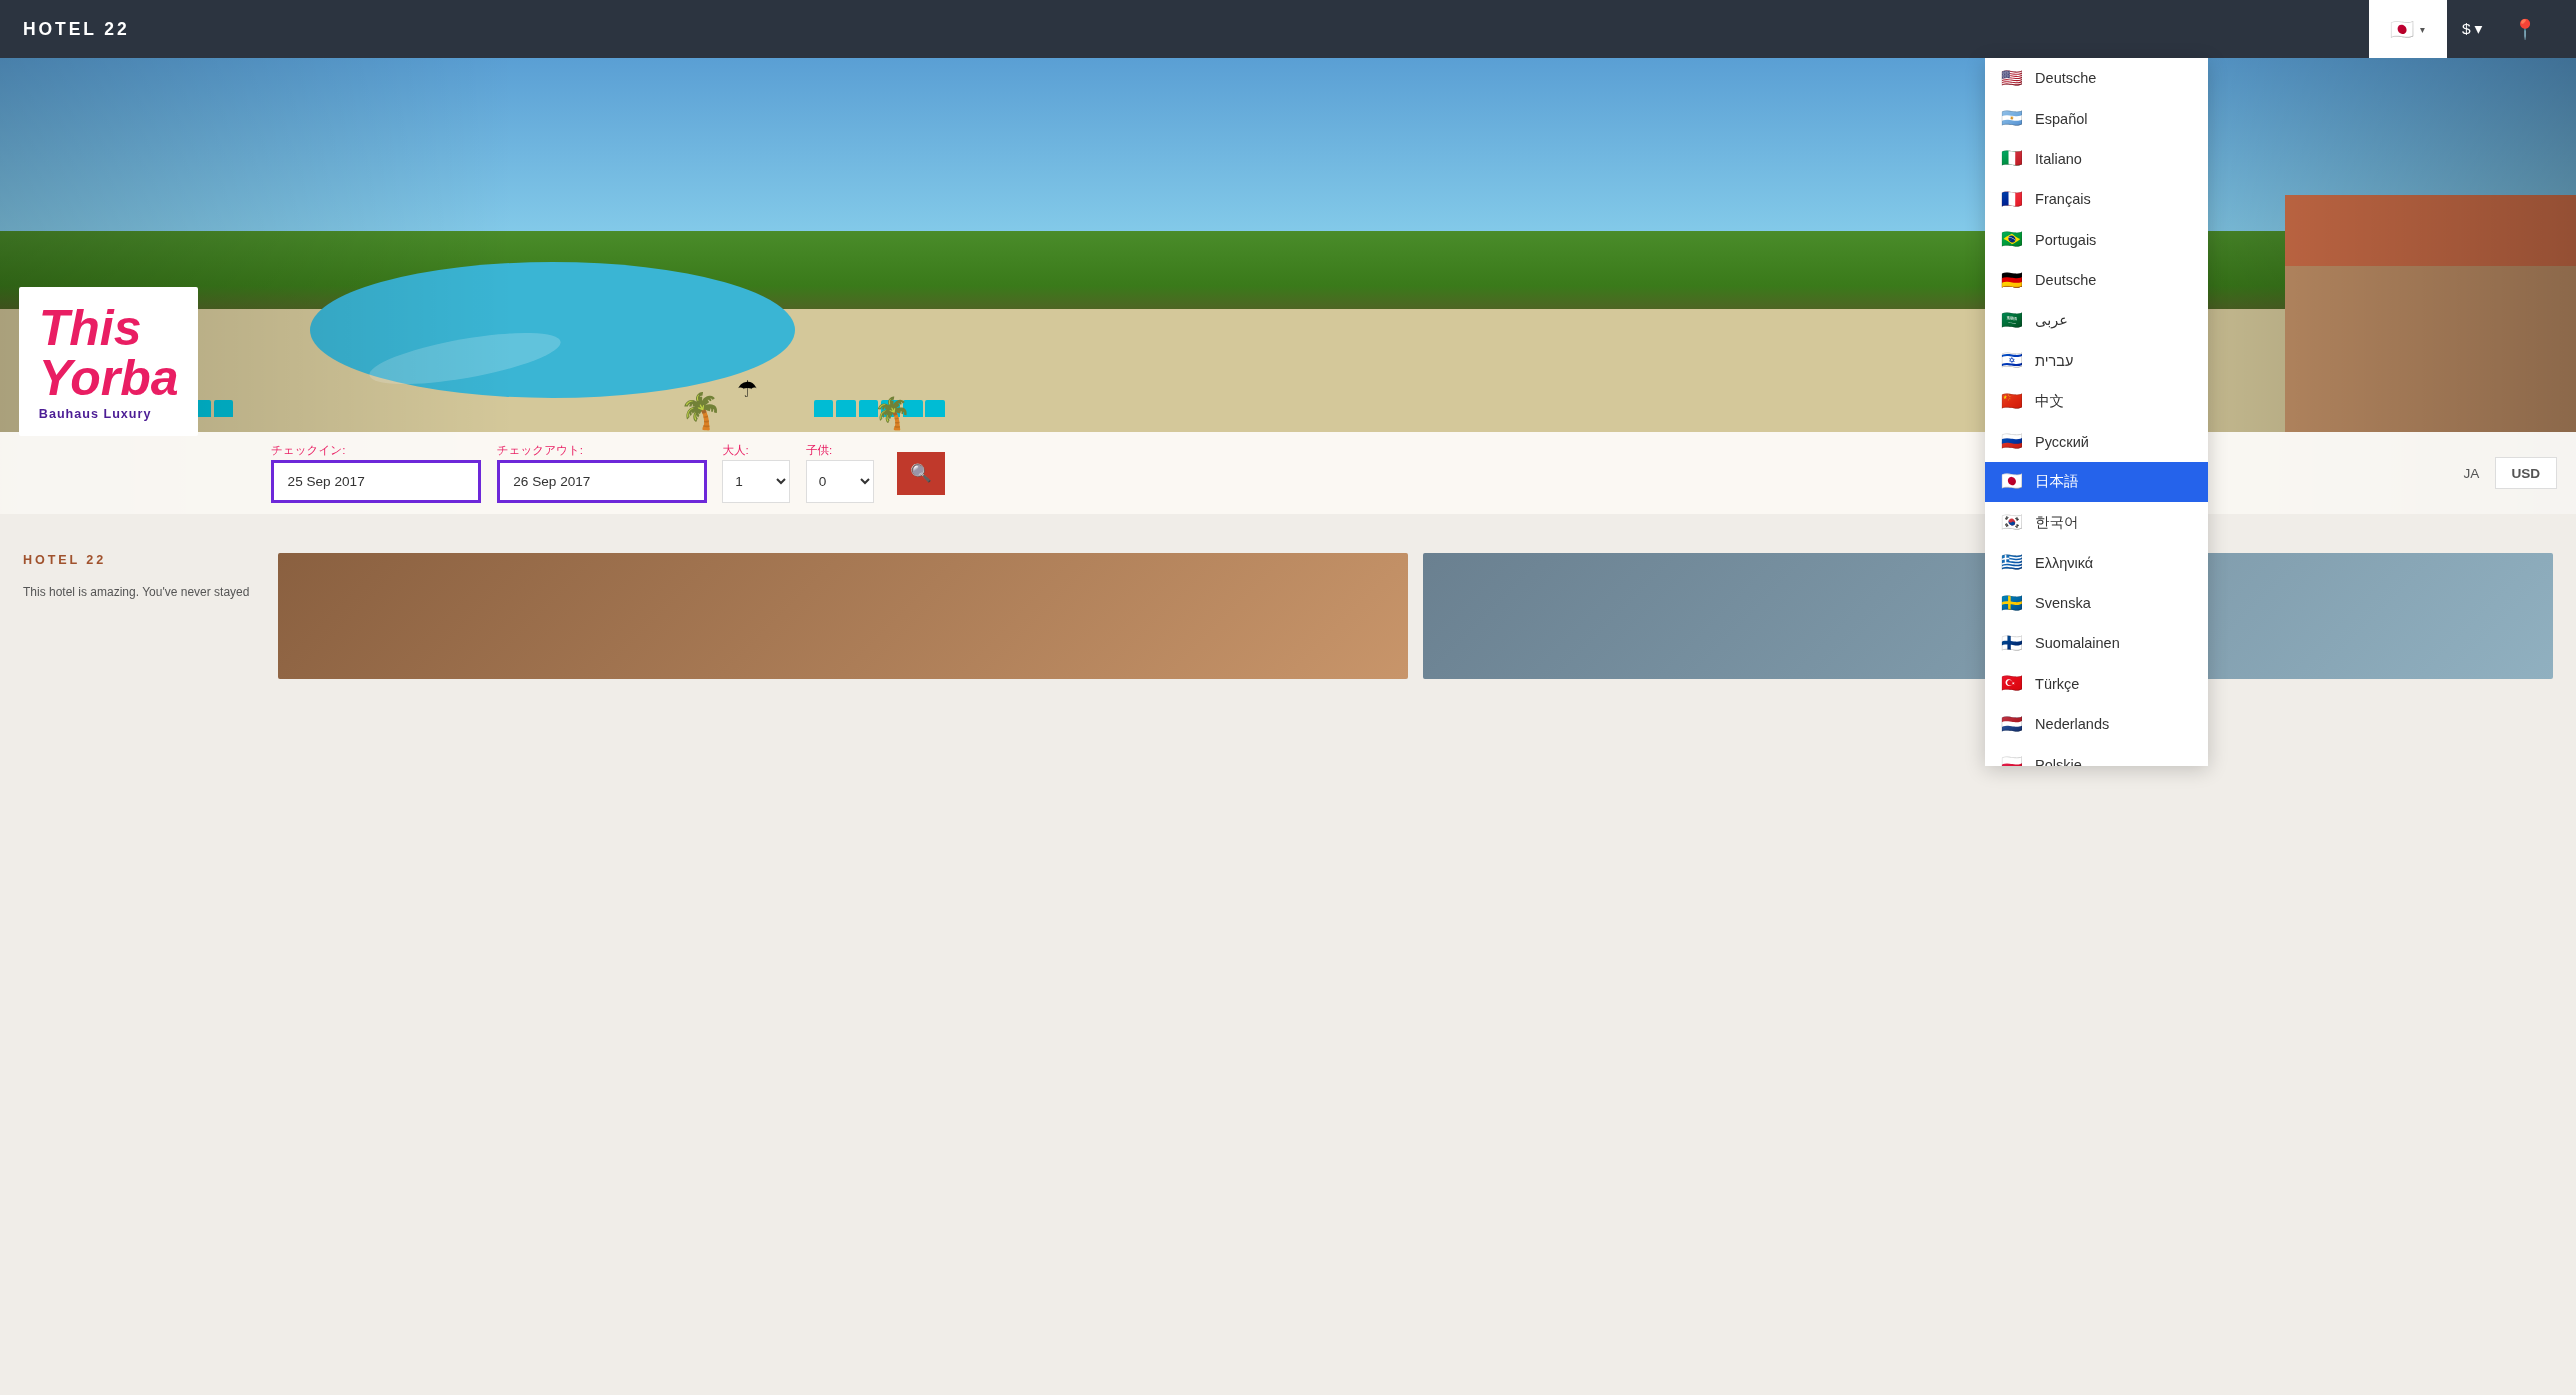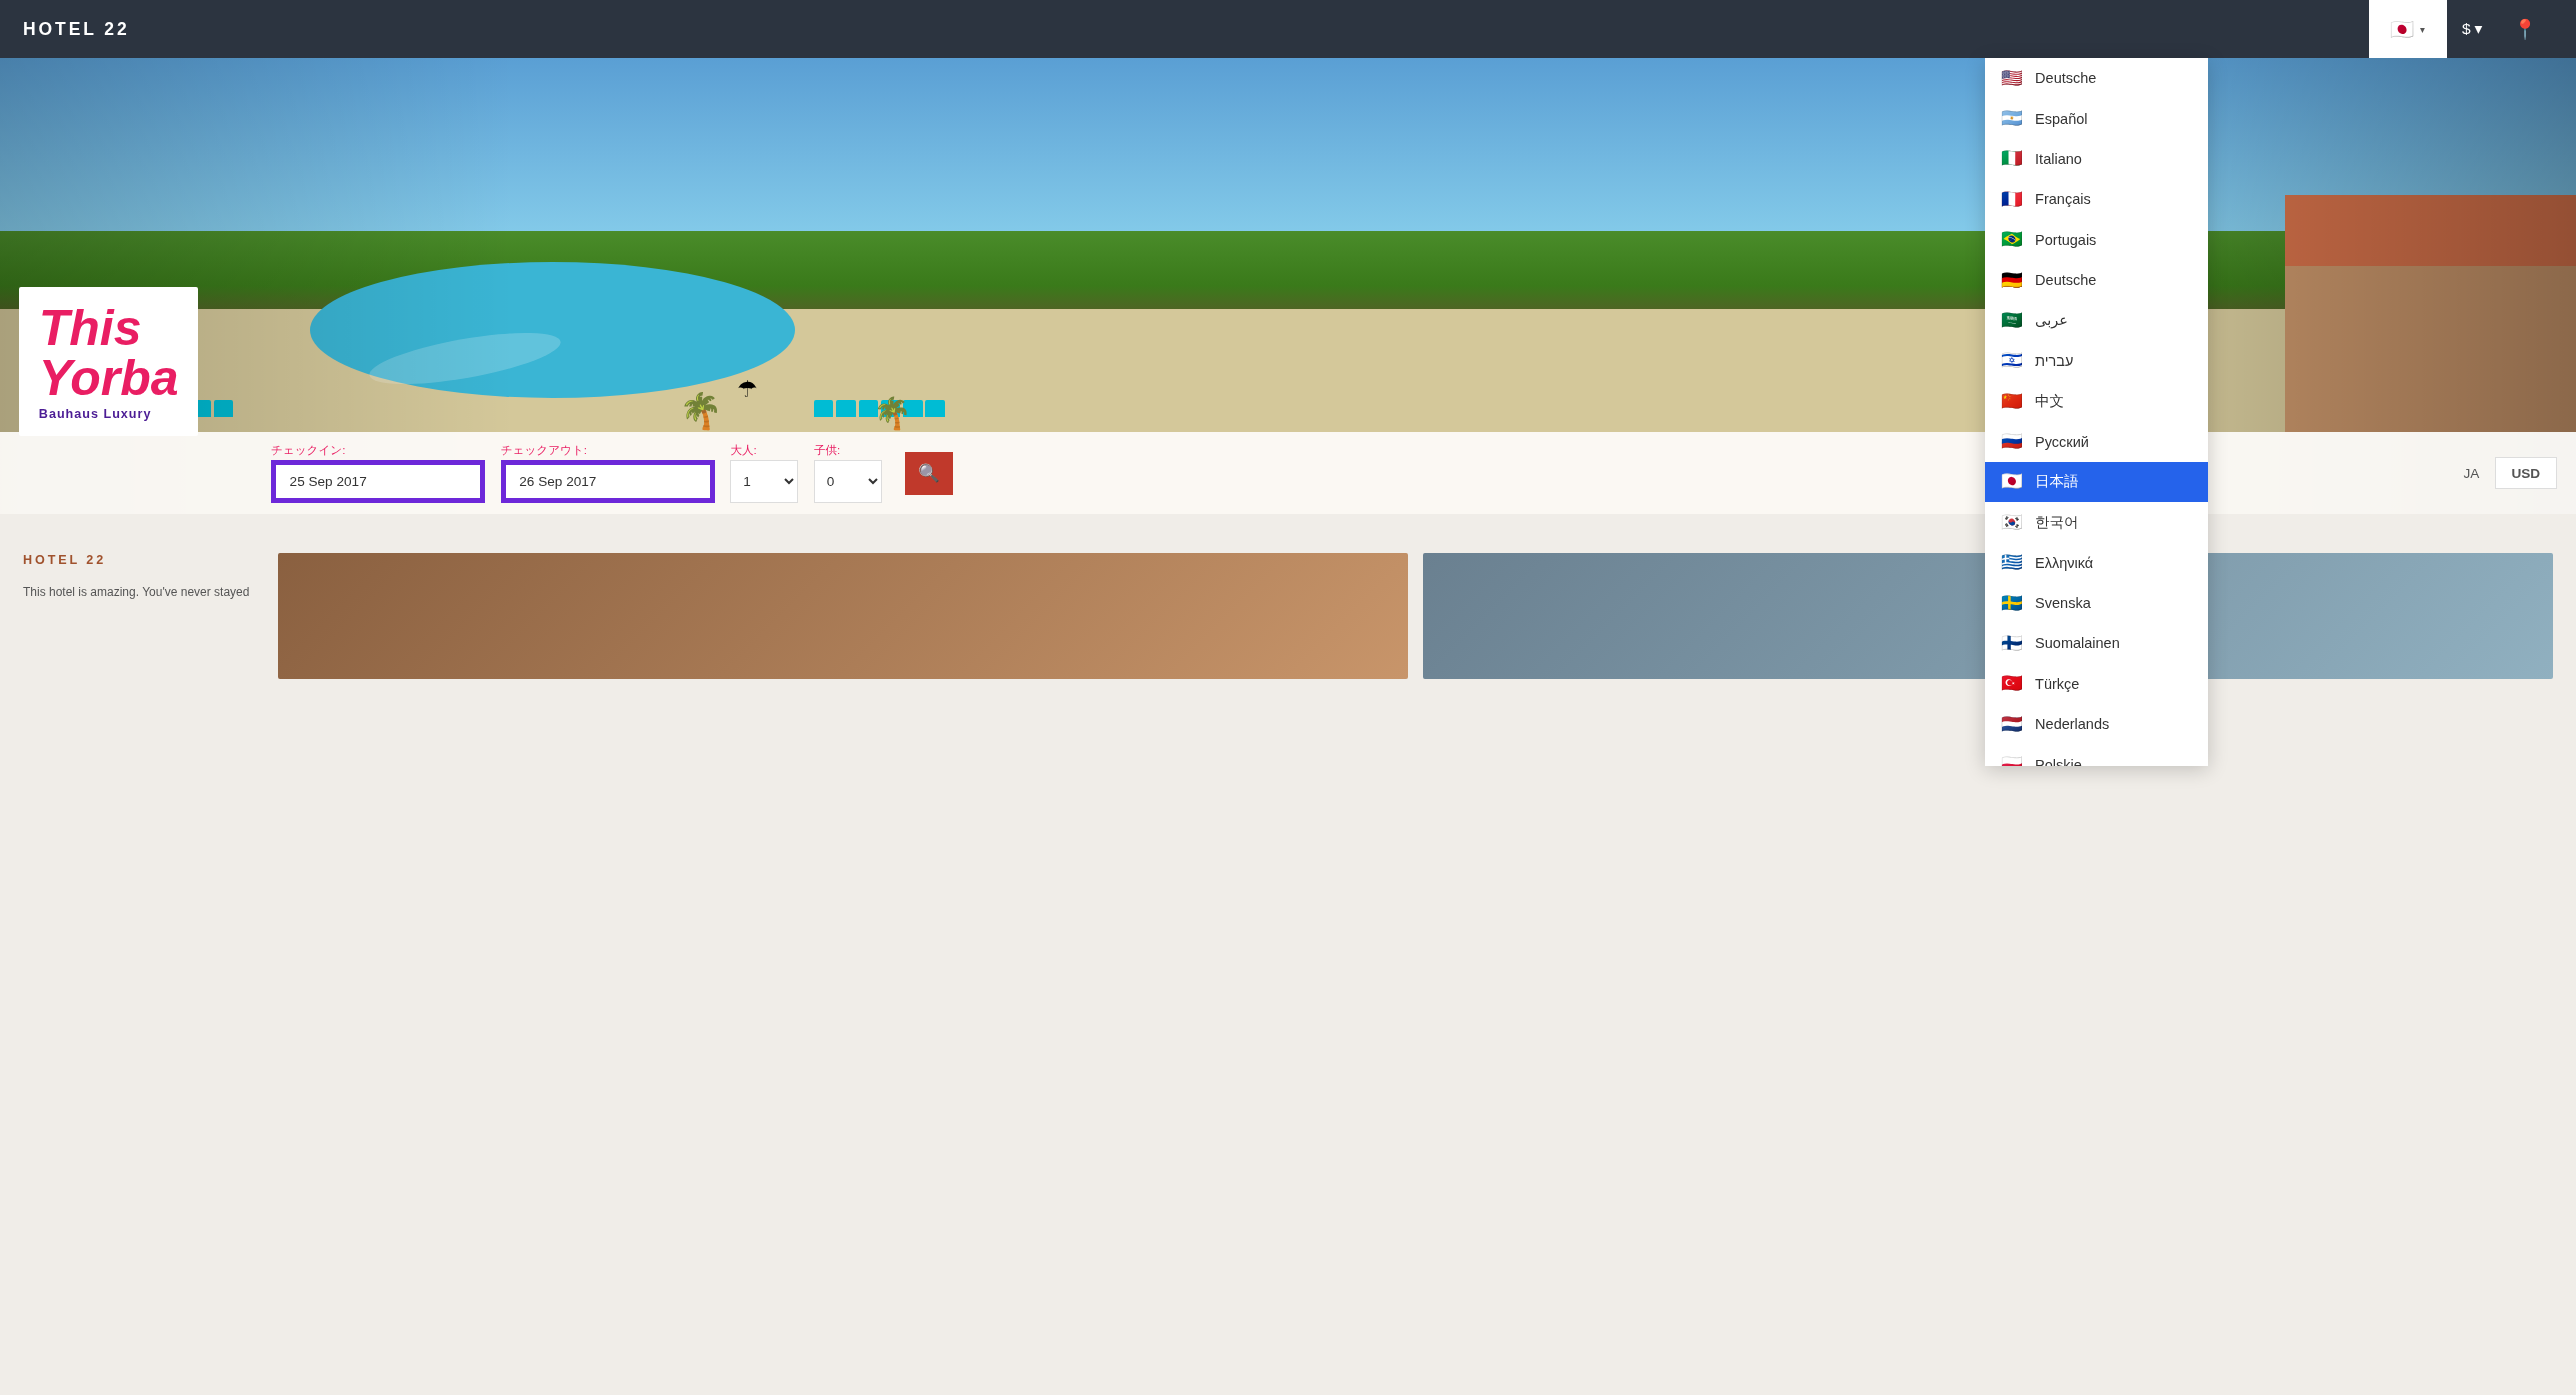--- a/index.html
+++ b/index.html
@@ -138,21 +138,21 @@
       display: flex;
       flex-direction: column;
       gap: 2px;
     }
     .booking-label {
       font-size: 11.6px;
       color: #e91e63;
       font-weight: 500;
     }
     .booking-input {
-      border: 5px solid #6d28d9;
+      border: 3px solid #6d28d9;
       padding: 9.7px 13.6px;
       font-size: 13.6px;
       color: #333;
       background: white;
       min-width: 155px;
       height: 43px;
     }
     .booking-select {
       border: 1px solid #ddd;
       padding: 9.7px 7.8px;

